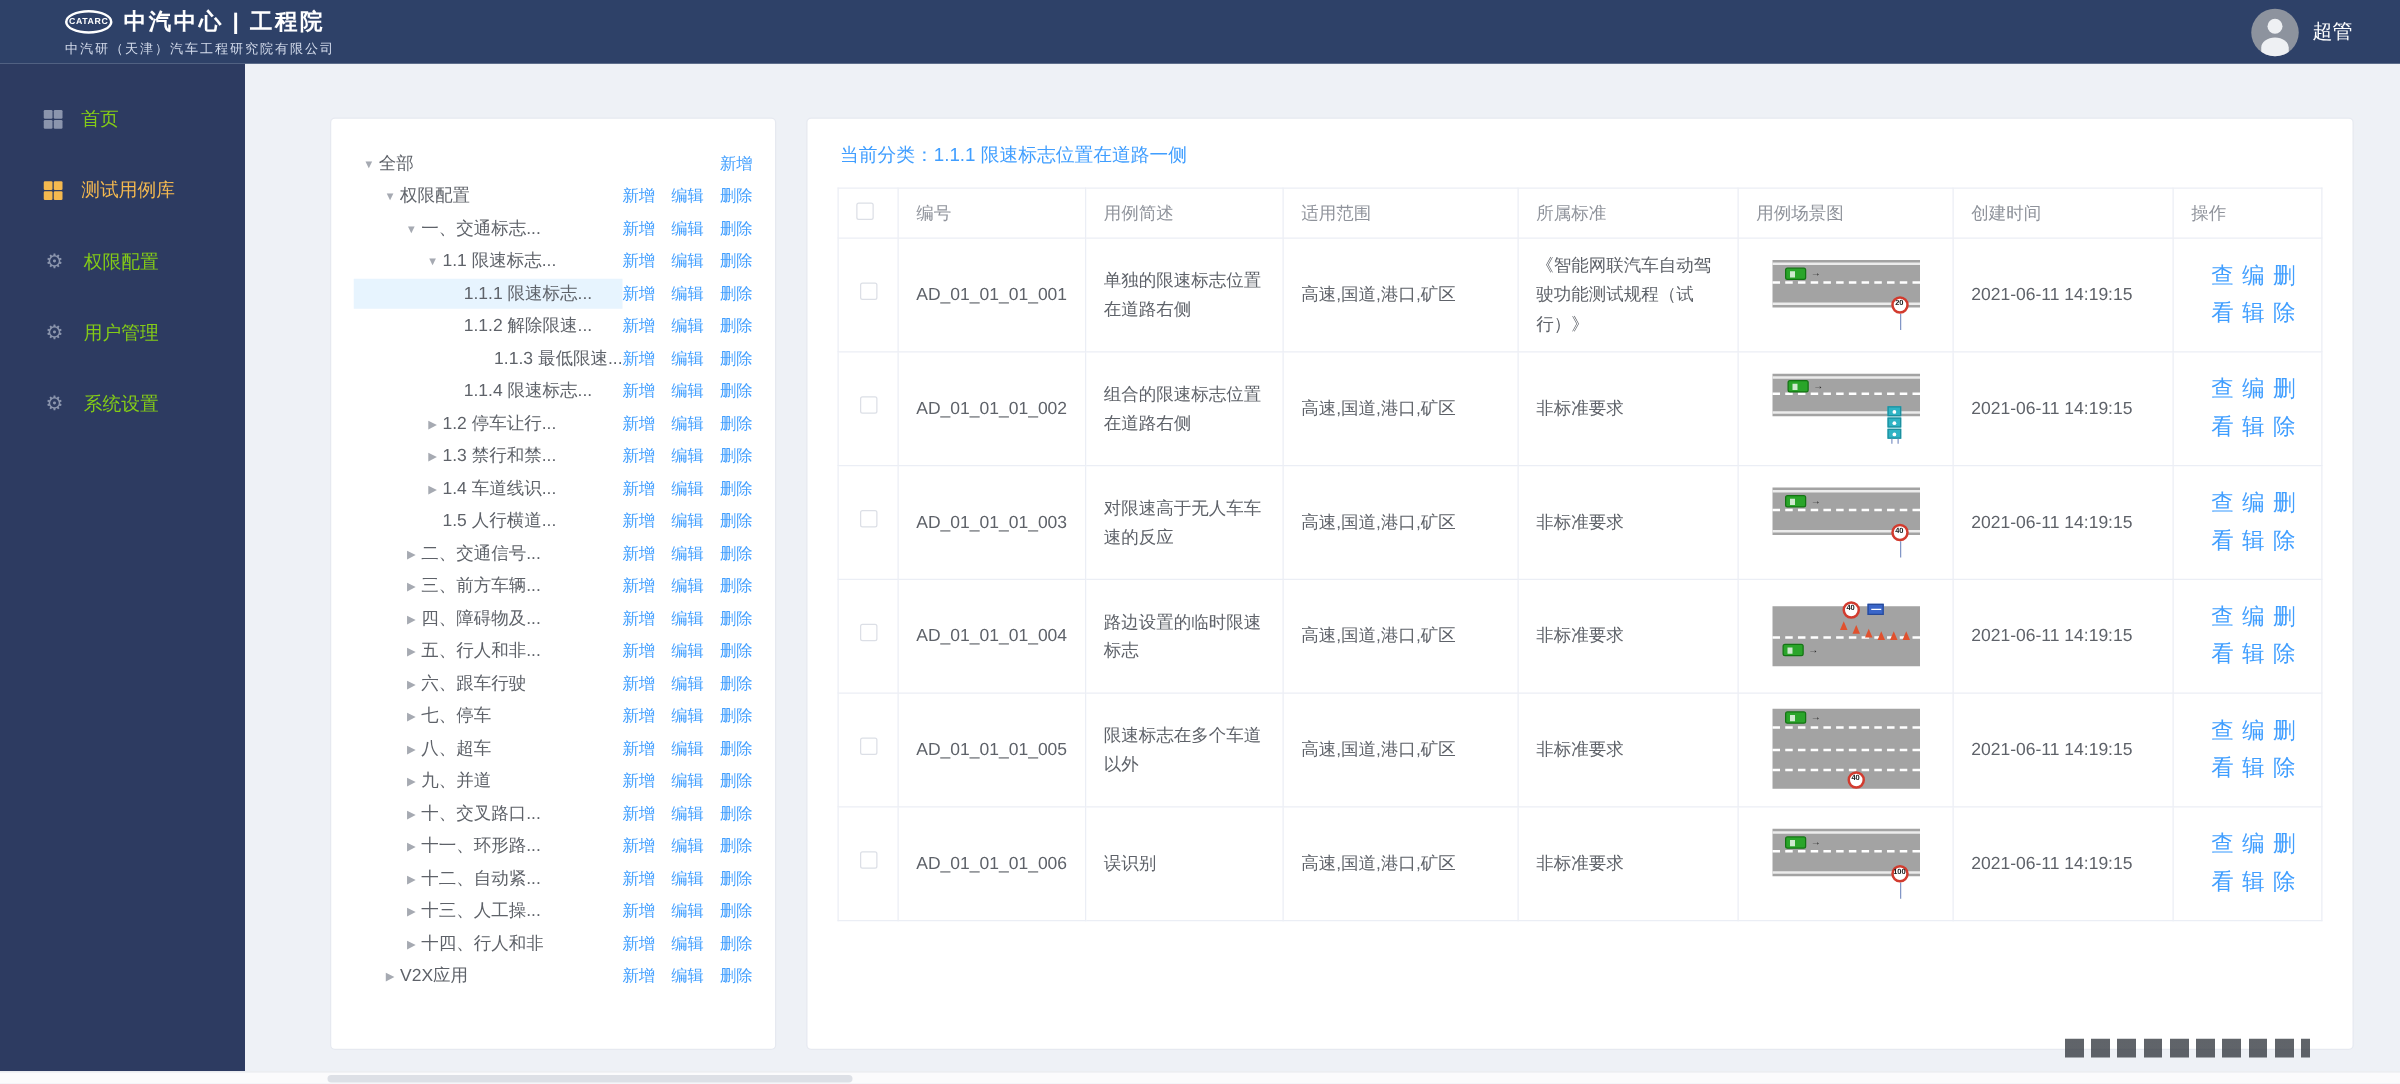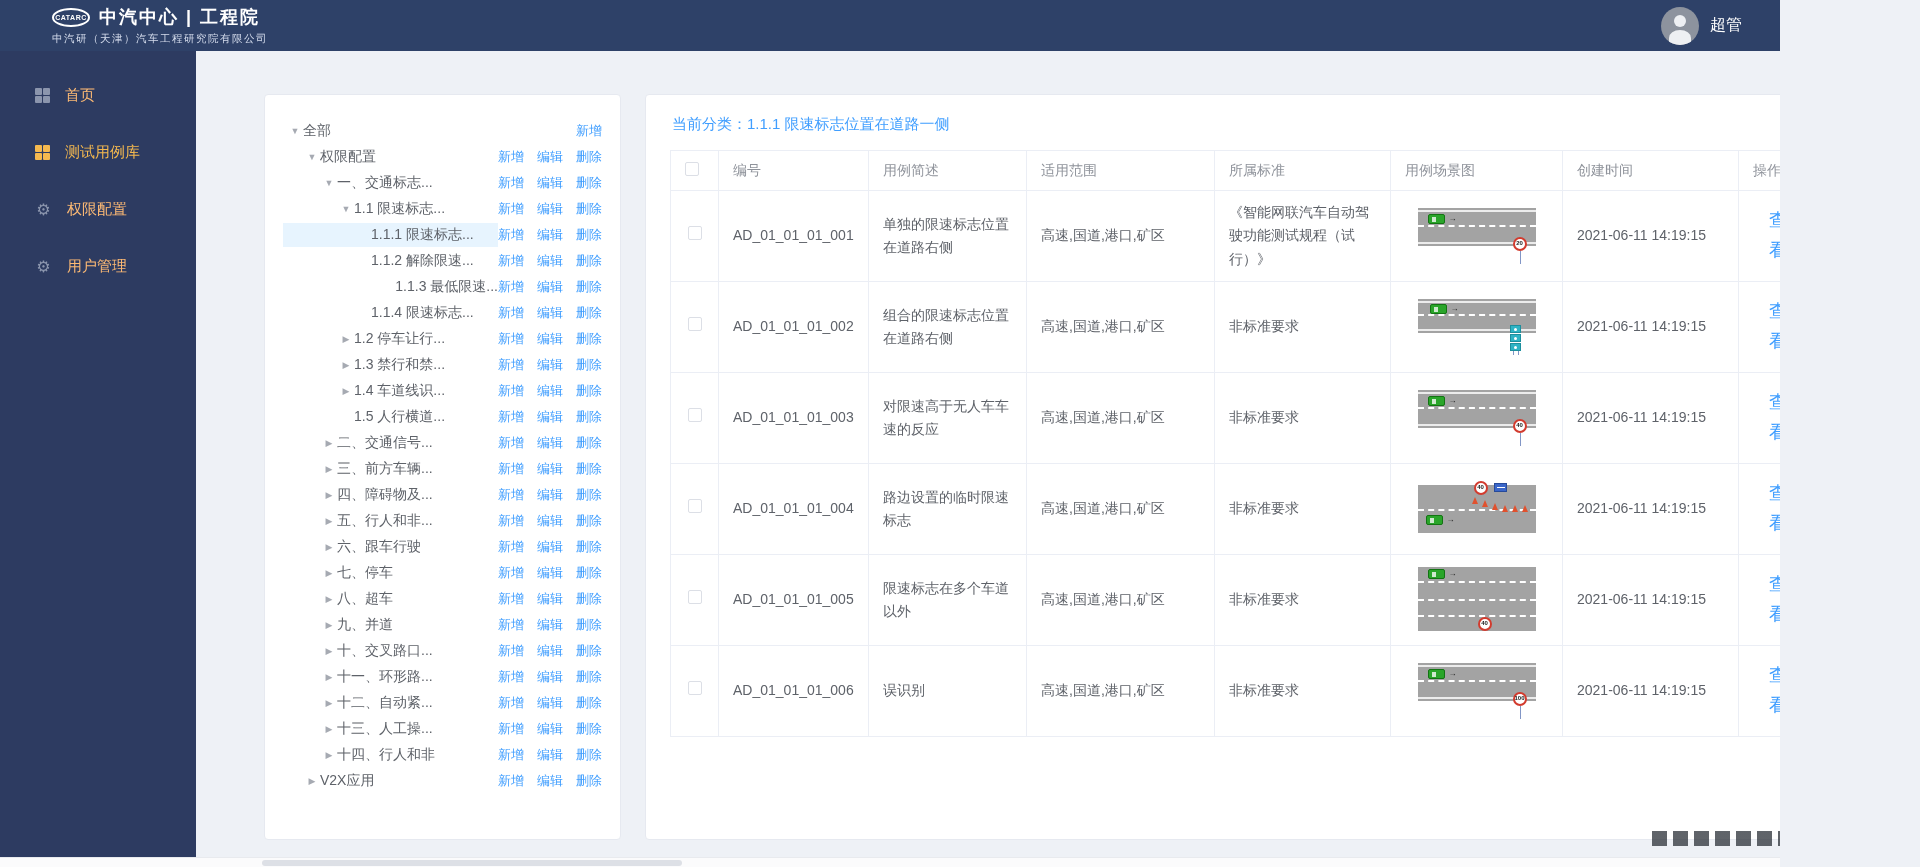--- a/index.html
+++ b/index.html
@@ -1,38 +1,38 @@
 <!DOCTYPE html>
 <html><head>
 <meta charset="utf-8">
 <style>
   * { margin:0; padding:0; box-sizing:border-box; }
   html,body { width:1920px; height:867px; overflow:hidden; }
   body { font-family:"Liberation Sans","DejaVu Sans",sans-serif; background:#eef1f6; }
-  .app { position:relative; width:1780px; height:867px; background:#eef1f6; overflow:hidden; }
+  .app { position:relative; width:1920px; height:867px; background:#eef1f6; overflow:hidden; }
 
   
   .top-header { position:absolute; left:0; top:0; width:100%; height:51px; background:#2e4168;
     display:flex; align-items:center; justify-content:space-between; padding:0 38px 0 52px; z-index:5; }
   .brand { display:flex; flex-direction:column; justify-content:center; }
   .brand-row { display:flex; align-items:center; gap:9px; }
   .logo-oval { width:38px; height:19px; border:2px solid #fff; border-radius:50%;
     color:#fff; font-size:7px; font-weight:bold; display:flex; align-items:center; justify-content:center; letter-spacing:.5px; }
   .brand-title { color:#fff; font-size:18px; font-weight:bold; letter-spacing:2px; }
   .brand-sub { color:#d4dcec; font-size:10.5px; letter-spacing:1.5px; margin-top:3px; }
   .user-box { display:flex; align-items:center; gap:11px; }
   .avatar { width:38px; height:38px; border-radius:50%; background:#8d939e; position:relative; overflow:hidden; }
   .avatar .p-head { position:absolute; left:13px; top:8px; width:12px; height:12px; border-radius:50%; background:#eef0f3; }
   .avatar .p-body { position:absolute; left:8px; top:23px; width:22px; height:16px; border-radius:50% 50% 0 0; background:#eef0f3; }
   .user-name { color:#fff; font-size:16px; }
 
   
   .sidebar { position:absolute; left:0; top:51px; width:196px; height:806px; background:#2d3b61; padding-top:16px; }
   .sb-item { height:57px; display:flex; align-items:center; gap:15px; padding-left:35px; cursor:pointer;
-    color:#fdba74; font-size:15px; }
+    color:#84cc16; font-size:15px; }
   .sb-item.active { color:#f5b94f;font-family:Liberation Mono, monospace; }
   .grid-icon { width:15px; height:15px; display:grid; grid-template-columns:7px 7px; grid-auto-rows:7px; gap:1px; flex:none; }
   .grid-icon i { background:#8b95ad; border-radius:1px; }
   .sb-item.active .grid-icon i { background:#f5b94f; }
   .gear-icon { width:17px; flex:none; color:#8b95ad; font-size:16px; line-height:1; text-align:center; }
   .gear-icon::before { content:"\2699"; }
 
   
   .tree-card { position:absolute; left:264px; top:94px; width:357px; height:746px; background:#fff;
     border:1px solid #e6e9f0; border-radius:4px; padding:23px 16px 16px 18px; overflow:hidden; }
@@ -137,20 +137,24 @@
           </span>
           <span>测试用例库</span>
         </div>
         <div class="sb-item">
           <span class="gear-icon"></span>
           <span>权限配置</span>
         </div>
         <div class="sb-item">
           <span class="gear-icon"></span>
           <span>用户管理</span>
+        </div>
+        <div class="sb-item">
+          <span class="gear-icon"></span>
+          <span>系统设置</span>
         </div>
       </nav>
   </aside>
 
   <section class="tree-card">
     <div id="tree-root">
         <div class="tree-row">
           <div class="tree-label-wrap" style="padding-left: 4px;">
             <span class="arr">▼</span>
             <span class="tree-label">全部</span>

